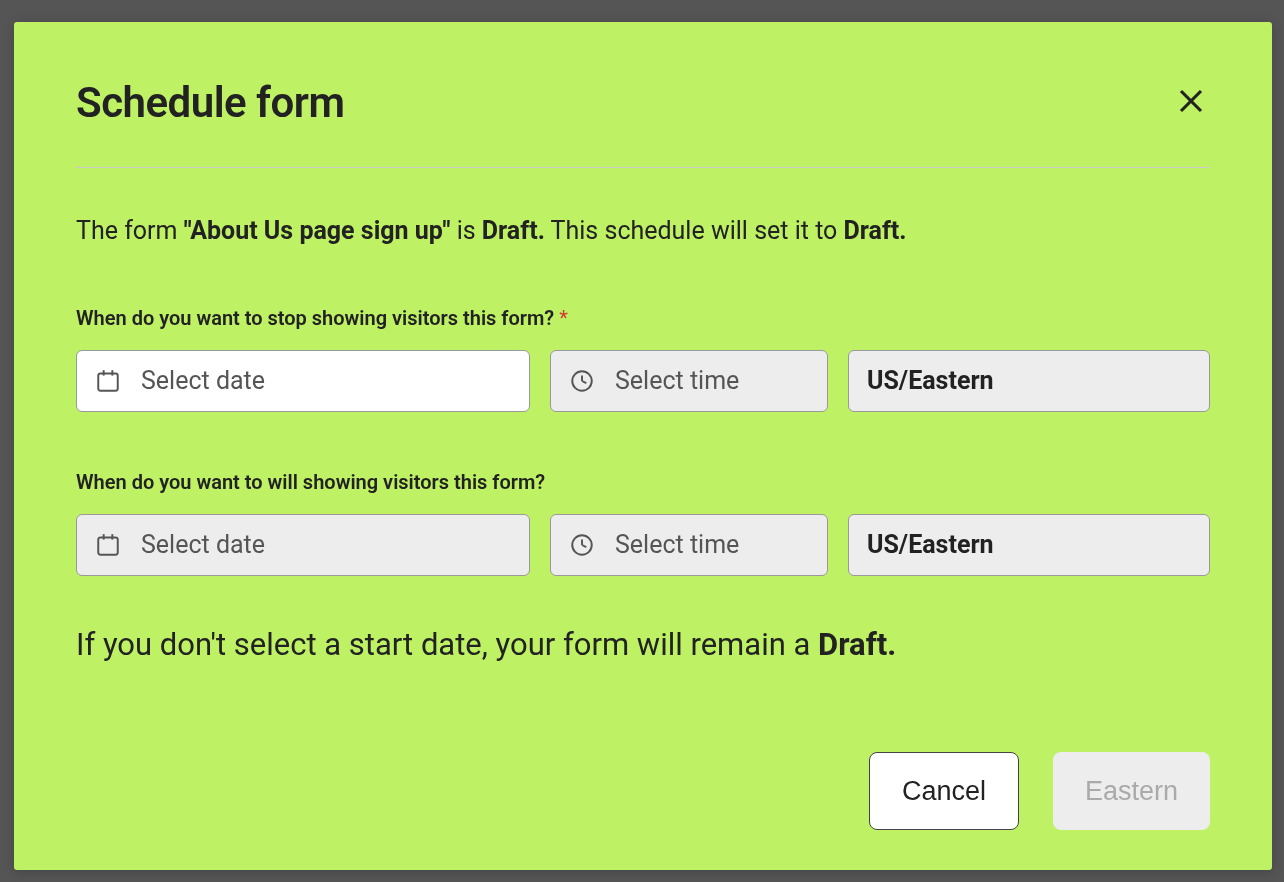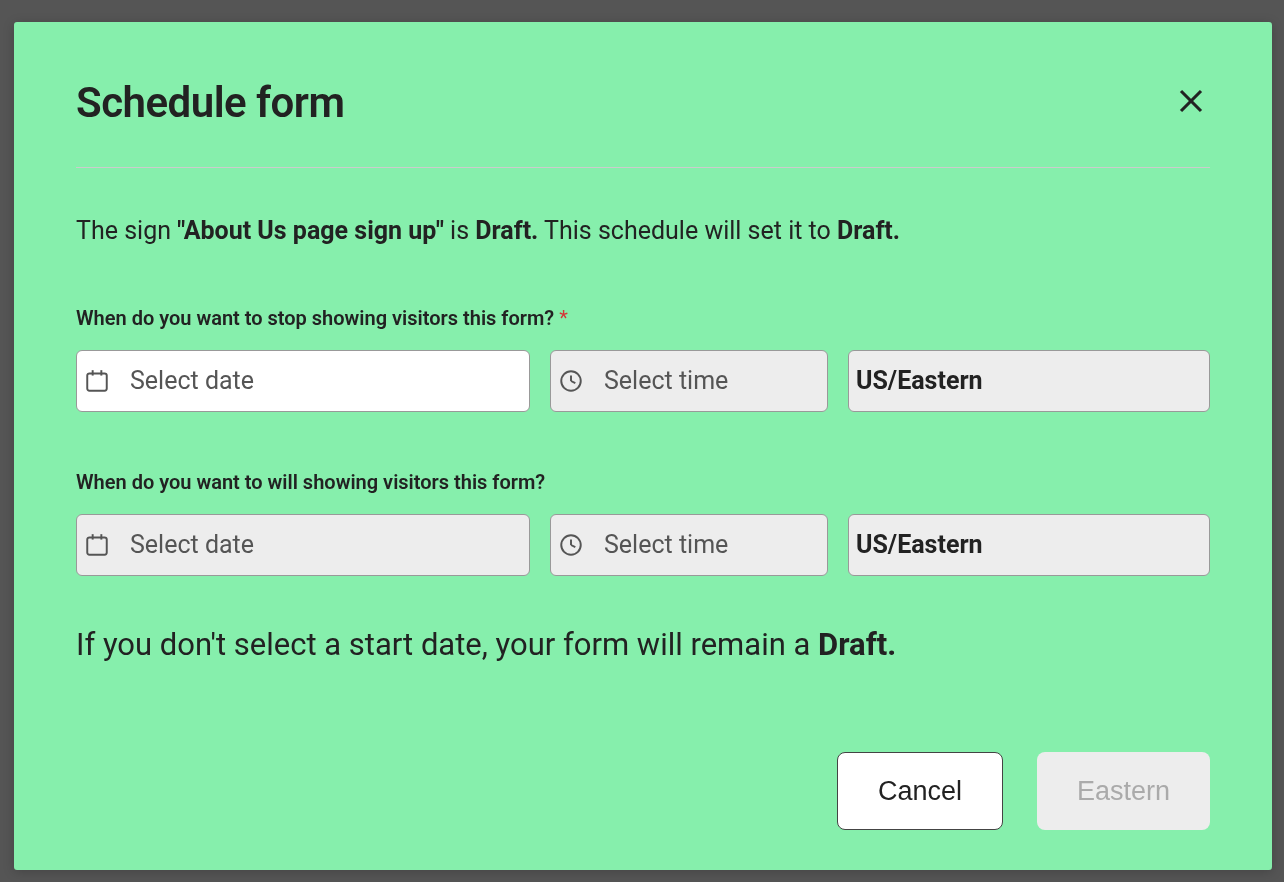--- a/index.html
+++ b/index.html
@@ -9,21 +9,21 @@
     }
     body {
       font-family: -apple-system, BlinkMacSystemFont, "Segoe UI", Roboto, Helvetica, Arial, sans-serif;
       background: #555;
       width: 1284px;
       height: 882px;
       position: relative;
       overflow: hidden;
     }
     .modal {
-      background: #86efac;
+      background: #bef264;
       position: absolute;
       top: 22px;
       left: 14px;
       right: 12px;
       bottom: 12px;
       border-radius: 3px;
       box-shadow: 0 2px 12px rgba(0,0,0,0.2);
       padding: 56px 62px 40px 62px;
       display: flex;
       flex-direction: column;
@@ -84,21 +84,21 @@
     }
     .input-row.second {
       margin-bottom: 46px;
     }
     .field {
       height: 62px;
       border: 1px solid #999;
       border-radius: 6px;
       display: flex;
       align-items: center;
-      padding: 0 7px;
+      padding: 0 18px;
       font-size: 25px;
       gap: 20px;
     }
     .field.date {
       flex: 0 0 454px;
     }
     .field.time {
       flex: 0 0 278px;
       overflow: hidden;
     }
@@ -140,21 +140,21 @@
     }
     .button-row {
       display: flex;
       justify-content: flex-end;
       gap: 34px;
       margin-top: auto;
       padding-top: 40px;
     }
     .btn {
       height: 78px;
-      padding: 0 40px;
+      padding: 0 32px;
       border-radius: 8px;
       font-size: 27px;
       font-weight: 500;
       cursor: pointer;
       display: flex;
       align-items: center;
       justify-content: center;
     }
     .btn-cancel {
       background: #fff;
@@ -177,21 +177,21 @@
     <h1 class="modal-title">Schedule form</h1>
     <button class="close-btn">
       <svg viewBox="0 0 24 24">
         <line x1="4" y1="4" x2="20" y2="20"></line>
         <line x1="20" y1="4" x2="4" y2="20"></line>
       </svg>
     </button>
   </div>
 
   <p class="status-line">
-    <span>The sign </span><span class="bold">"About Us page sign up"</span><span> is </span><span class="bold">Draft.</span><span> This schedule will set it to </span><span class="bold">Draft.</span>
+    <span>The form </span><span class="bold">"About Us page sign up"</span><span> is </span><span class="bold">Draft.</span><span> This schedule will set it to </span><span class="bold">Draft.</span>
   </p>
 
   <div class="section-label">
     <span>When do you want to stop showing visitors this form?</span>
     <span class="required">*</span>
   </div>
 
   <div class="input-row">
     <div class="field date enabled">
       <svg viewBox="0 0 24 24">

